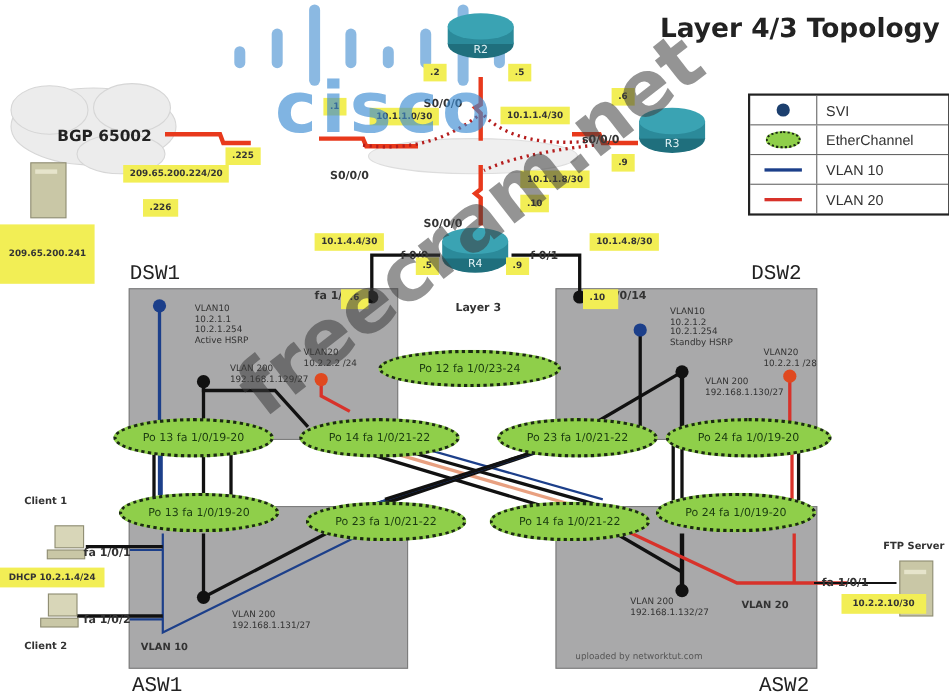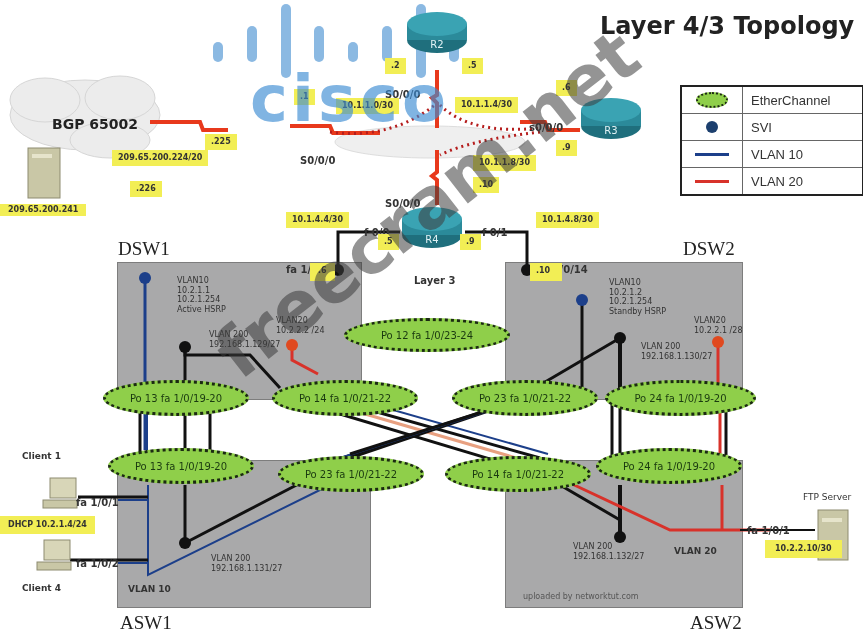--- a/index.html
+++ b/index.html
@@ -9,21 +9,21 @@
   svg { position: absolute; left: 0; top: 0; }
   .lbl { position: absolute; font-family: "DejaVu Sans", sans-serif; font-size: 9px;
          color: #333; white-space: nowrap; line-height: 1.15; }
   .ylbl { position: absolute; background: #f2ee55; font-family: "DejaVu Sans", sans-serif;
           font-size: 8px; font-weight: bold; color: #333; white-space: nowrap;
           padding: 4px 6px; line-height: 1; }
   .port { position: absolute; font-family: "DejaVu Sans", sans-serif; font-size: 10px;
           font-weight: bold; color: #333; white-space: nowrap; margin-top: 13px; }
   .title { position: absolute; left: 600px; top: 12px; font-family: "DejaVu Sans", sans-serif;
            font-size: 24px; font-weight: bold; color: #222; }
-  .dev-name { position: absolute; font-family: Liberation Serif, serif; font-size: 19px; color: #222; }
+  .dev-name { position: absolute; font-family: Liberation Mono, monospace; font-size: 19px; color: #222; }
   .box { position: absolute; background: #a9a9aa; border: 1px solid #7d7d7d; }
   .ec { position: absolute; background: #8fcf4a; border: 3px dotted #1b2a12; border-radius: 50%;
         display: flex; align-items: center; justify-content: center;
         font-family: "DejaVu Sans", sans-serif; font-size: 10px; color: #1a3a10; white-space: nowrap; }
   .small { position: absolute; font-family: "DejaVu Sans", sans-serif; font-size: 8px;
            color: #333; line-height: 1.2; white-space: nowrap; margin-left: 11px; }
   .router { position: absolute; width: 62px; height: 44px; }
   .legend { position: absolute; left: 680px; top: 85px; width: 180px; border: 2px solid #222; background: #fff; }
   .legend .row { display: flex; height: 26px; border-bottom: 1px solid #666; align-items: center; }
   .legend .row:last-child { border-bottom: none; }
@@ -177,49 +177,49 @@
         <ellipse cx="31" cy="14" rx="30" ry="12" fill="#3aa3b3"></ellipse>
       <text x="31" y="38" font-size="10" fill="#e0f2f5" text-anchor="middle" font-family="DejaVu Sans, sans-serif">R4</text>
       </svg>
   </div>
 
   <div class="title">Layer 4/3 Topology</div>
 
   <div class="legend">
     <div class="row">
       <div class="sym">
+          <span style="width:12px;height:12px;border-radius:50%;background:#1c3f6e;display:block;"></span>
+        </div>
+      <div class="txt">SVI</div>
+    </div>
+    <div class="row">
+      <div class="sym">
           <span style="width:28px;height:12px;border-radius:50%;background:#8fcf4a;border:2px dotted #1b2a12;display:block;"></span>
         </div>
       <div class="txt">EtherChannel</div>
-    </div>
-    <div class="row">
-      <div class="sym">
-          <span style="width:12px;height:12px;border-radius:50%;background:#1c3f6e;display:block;"></span>
-        </div>
-      <div class="txt">SVI</div>
     </div>
     <div class="row">
       <div class="sym">
           <span style="width:34px;height:3px;background:#1c3f8a;display:block;"></span>
         </div>
       <div class="txt">VLAN 10</div>
     </div>
     <div class="row">
       <div class="sym">
           <span style="width:34px;height:3px;background:#d8322a;display:block;"></span>
         </div>
       <div class="txt">VLAN  20</div>
     </div>
   </div>
 
   <div class="bgp">BGP 65002</div>
   <div class="ylbl" style="left:112px;top:150px;">209.65.200.224/20</div>
   <div class="ylbl" style="left:205px;top:134px;">.225</div>
   <div class="ylbl" style="left:118px;top:181px;margin-left:12px;">.226</div>
-  <div class="ylbl" style="left:0px;top:204px;padding:2px 8px;">209.65.200.241</div>
+  <div class="ylbl" style="left:0px;top:204px;padding:23px 8px;">209.65.200.241</div>
 
   <div class="ylbl" style="left:294px;top:89px;">.1</div>
   <div class="port" style="left:300px;top:142px;">S0/0/0</div>
   <div class="ylbl" style="left:336px;top:98px;">10.1.1.0/30</div>
   <div class="ylbl" style="left:385px;top:58px;">.2</div>
   <div class="ylbl" style="left:462px;top:58px;">.5</div>
   <div class="port" style="left:385px;top:76px;">S0/0/0</div>
   <div class="ylbl" style="left:455px;top:97px;">10.1.1.4/30</div>
   <div class="ylbl" style="left:556px;top:80px;">.6</div>
   <div class="port" style="left:529px;top:109px;">s0/0/0</div>
@@ -279,35 +279,35 @@
   <div class="ec" style="left:605px;top:380px;width:145px;height:30px;">Po 24  fa 1/0/19-20</div>
   <div class="ec" style="left:108px;top:448px;width:140px;height:30px;">Po 13  fa 1/0/19-20</div>
   <div class="ec" style="left:278px;top:456px;width:140px;height:30px;">Po 23  fa 1/0/21-22</div>
   <div class="ec" style="left:445px;top:456px;width:140px;height:30px;">Po 14  fa 1/0/21-22</div>
   <div class="ec" style="left:596px;top:448px;width:140px;height:30px;">Po 24  fa 1/0/19-20</div>
 
   <div class="lbl" style="left:22px;top:451px;font-weight:bold;">Client 1</div>
   <div class="port" style="left:76px;top:484px;">fa 1/0/1</div>
   <div class="ylbl" style="left:0px;top:516px;padding:5px 8px;">DHCP 10.2.1.4/24</div>
   <div class="port" style="left:76px;top:545px;">fa 1/0/2</div>
-  <div class="lbl" style="left:22px;top:583px;font-weight:bold;">Client 4</div>
+  <div class="lbl" style="left:22px;top:583px;font-weight:bold;">Client 2</div>
   <div class="small" style="left:200px;top:554px;">
     <div>VLAN 200</div>
       <div>192.168.1.131/27</div>
   </div>
   <div class="lbl" style="left:128px;top:584px;font-weight:bold;">VLAN 10</div>
   <div class="dev-name" style="left:120px;top:612px;">ASW1</div>
 
   <div class="small" style="left:562px;top:542px;">
     <div>VLAN 200</div>
       <div>192.168.1.132/27</div>
   </div>
   <div class="lbl" style="left:674px;top:546px;font-weight:bold;">VLAN 20</div>
   <div class="small" style="left:512px;top:592px;color:#555;">uploaded by networktut.com</div>
   <div class="dev-name" style="left:690px;top:612px;">ASW2</div>
   <div class="port" style="left:747px;top:512px;">fa 1/0/1</div>
   <div class="ylbl" style="left:746px;top:540px;padding:5px 10px;margin-left:19px;">10.2.2.10/30</div>
-  <div class="lbl" style="left:803px;top:492px;font-weight:normal;">FTP Server</div>
+  <div class="lbl" style="left:803px;top:492px;font-weight:bold;">FTP Server</div>
 
   <div class="wm" style="left:250px;top:62px;font-size:64px;color:rgba(60,140,210,0.65);letter-spacing:4px;">cisco</div>
   <div class="wm" style="left:200px;top:330px;font-size:70px;transform:rotate(-38deg);transform-origin:left top;">freecram.net</div>
 
 </div>
 
 </body></html>

